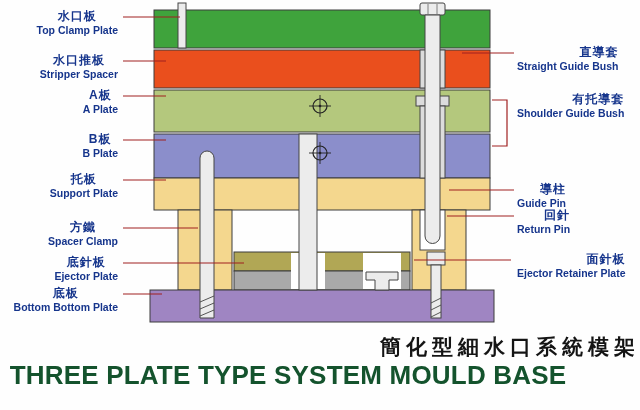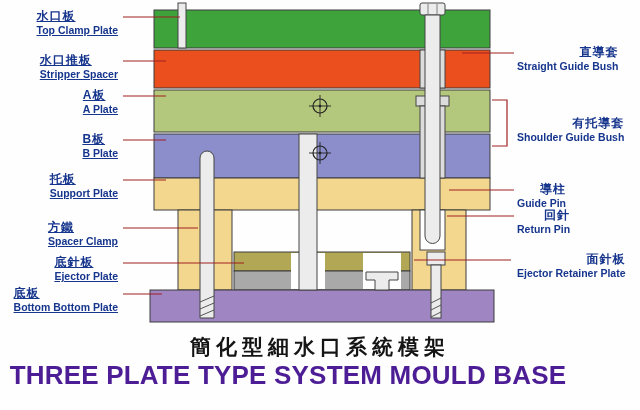--- a/index.html
+++ b/index.html
@@ -21,31 +21,31 @@
   .thin   { stroke: #666; stroke-width: 0.8; fill: none; }
   .sym circle { fill: none; stroke: #222; stroke-width: 1.2; }
   .sym path   { stroke: #222; stroke-width: 0.9; fill: none; }
   .sym .dot   { fill: #222; stroke: none; }
   .leader { stroke: #a02020; stroke-width: 1.2; fill: none; }
 
   
   .label { position: absolute; font-weight: bold; color: #16358c; white-space: nowrap; }
   .label .zh { font-size: 12px; line-height: 15px; letter-spacing: 1px; }
   .label .en { font-size: 10.5px; line-height: 13px; }
-  .label.left  { right: 522px; text-align: left; text-decoration: underline; }
+  .label.left  { right: 522px; text-align: center; }
   .label.right { left: 517px; text-align: right; }
 
   
   .title-zh {
-    position: absolute; top: 333px; left: 0; width: 640px; text-align: center;
+    position: absolute; top: 333px; left: 0; width: 640px; text-align: right;
     font-size: 21px; font-weight: bold; letter-spacing: 5px; color: #141414;
   }
   .title-en {
     position: absolute; top: 360px; left: 0; width: 576px; text-align: center;
-    font-size: 26px; font-weight: bold; letter-spacing: 0.2px; color: #4c1d95;
+    font-size: 26px; font-weight: bold; letter-spacing: 0.2px; color: #14532d;
   }
 </style>
 </head>
 <body>
 
 <div class="canvas">
 
   <svg class="diagram" width="640" height="410" viewBox="0 0 640 410">
 
     <rect class="plate" x="154" y="10" width="336" height="38" fill="#3fa33c"></rect>
@@ -130,21 +130,21 @@
   </div>
   <div class="label left" style="top:286px">
     <div class="zh">底板</div>
     <div class="en">Bottom Bottom Plate</div>
   </div>
 
   <div class="label right" style="top:45px">
     <div class="zh">直導套</div>
     <div class="en">Straight Guide Bush</div>
   </div>
-  <div class="label right" style="top:116px">
+  <div class="label right" style="top:92px">
     <div class="zh">有托導套</div>
     <div class="en">Shoulder Guide Bush</div>
   </div>
   <div class="label right" style="top:182px">
     <div class="zh">導柱</div>
     <div class="en">Guide Pin</div>
   </div>
   <div class="label right" style="top:252px">
     <div class="zh">面針板</div>
     <div class="en">Ejector Retainer Plate</div>

